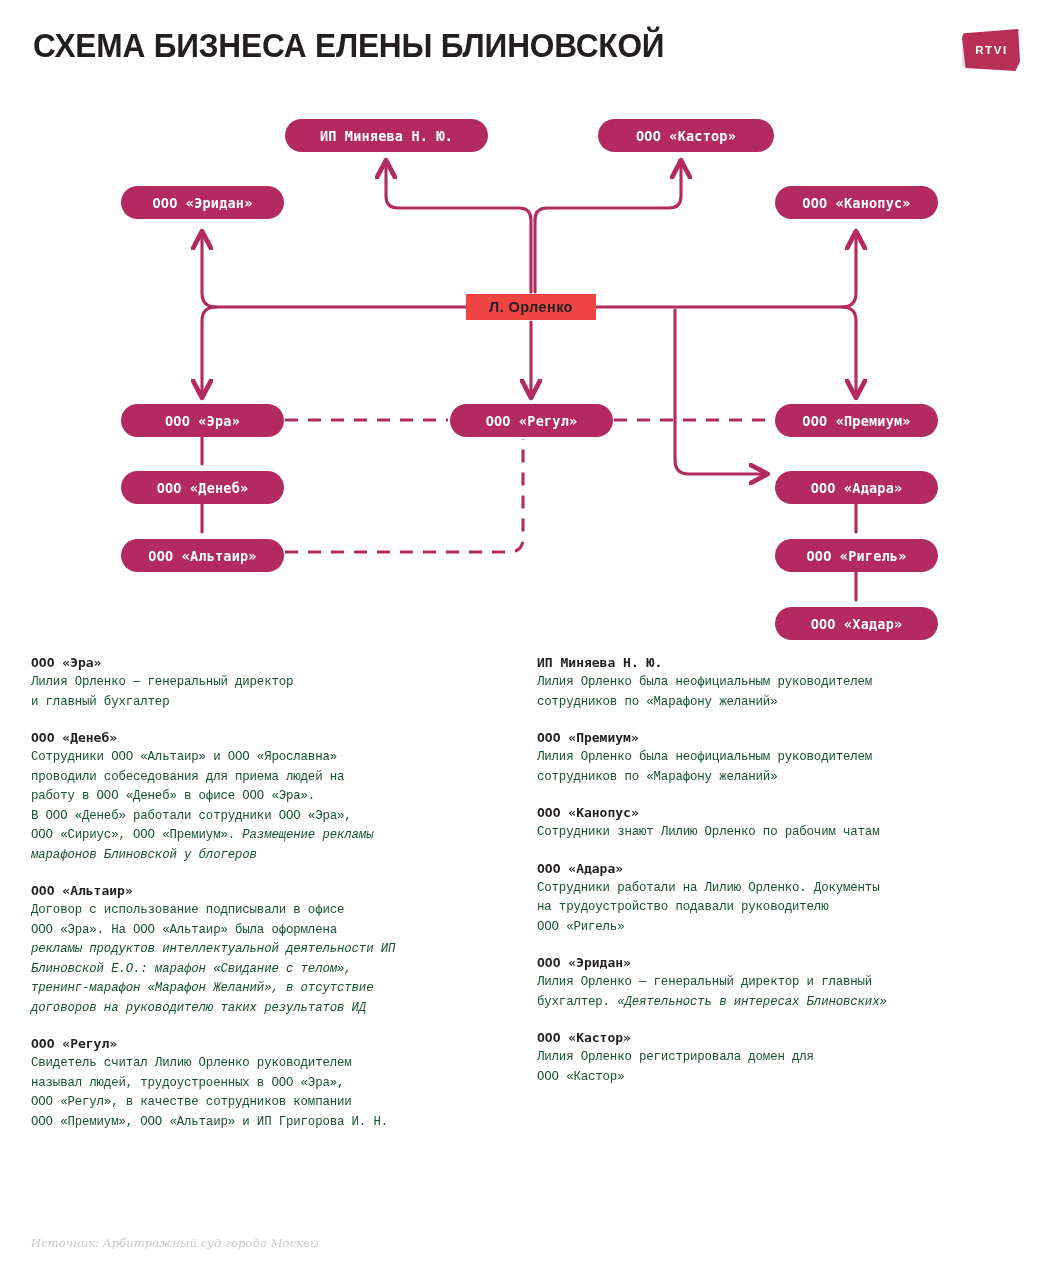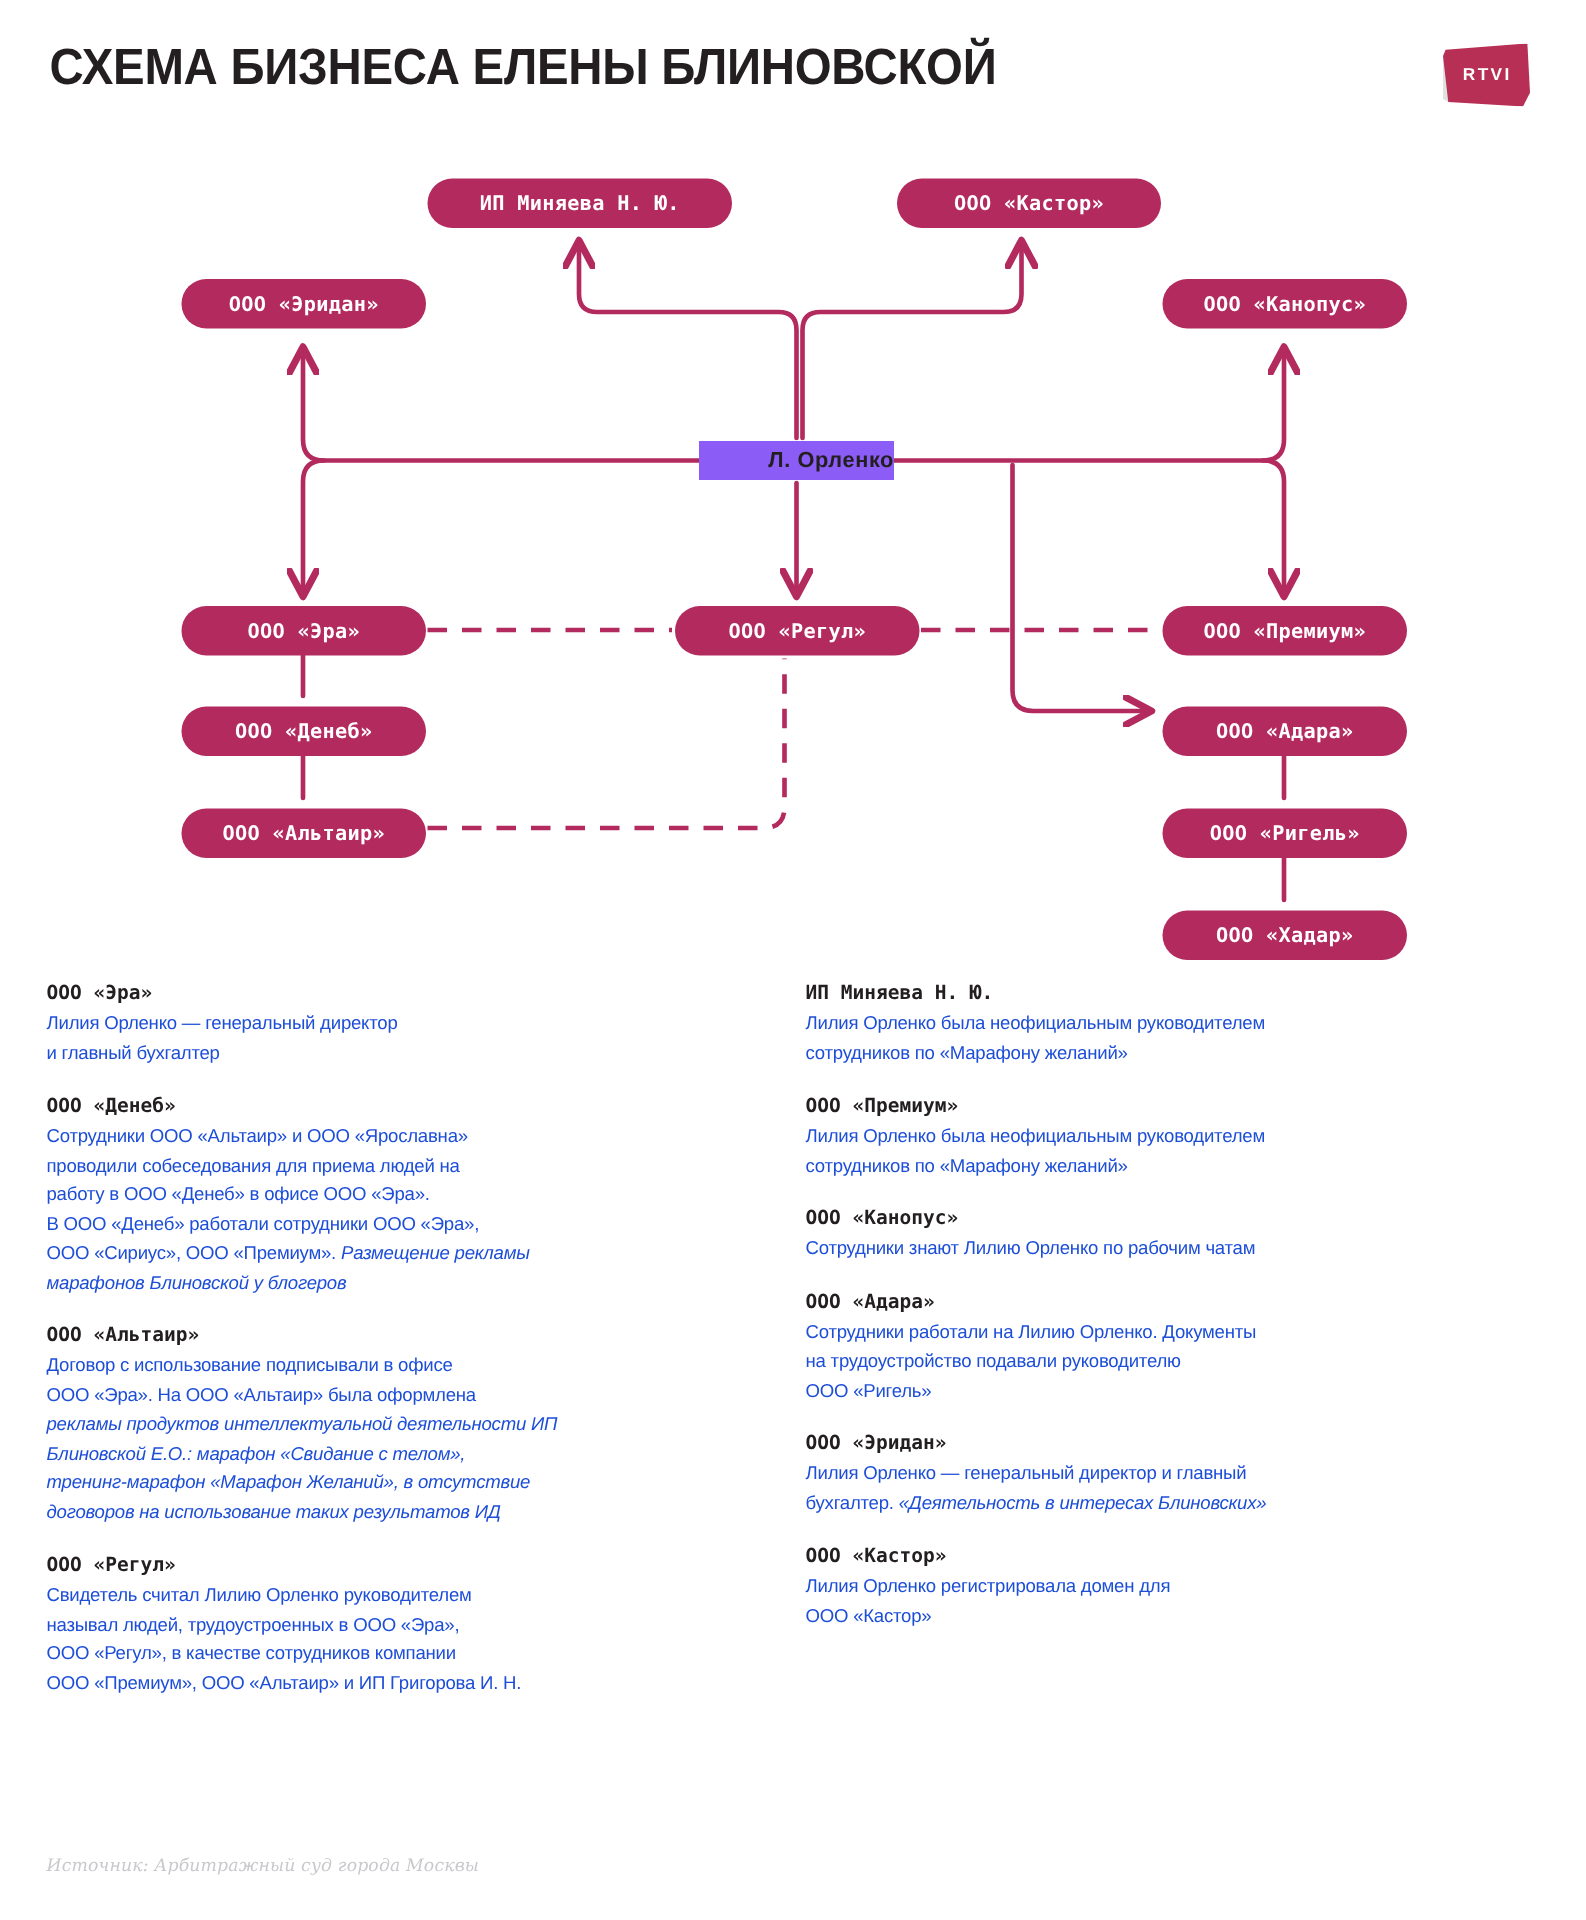--- a/index.html
+++ b/index.html
@@ -46,40 +46,40 @@
     background:#b32b5e;
     border-radius:17px;
     display:flex;align-items:center;justify-content:center;
     color:#ffffff;
     font-family:"DejaVu Sans Mono","Liberation Mono",monospace;
     font-size:13.5px;font-weight:bold;
     letter-spacing:0.2px;white-space:nowrap;
   }
   .center-node{
     position:absolute;
-    background:#8b5cf6;
-    display:flex;align-items:center;justify-content:flex-end;
+    background:#ef4444;
+    display:flex;align-items:center;justify-content:center;
     color:#231f20;
     font-family:"Liberation Sans","DejaVu Sans",sans-serif;
     font-size:14.5px;font-weight:bold;letter-spacing:0.4px;white-space:nowrap;
   }
   
   #legend{position:absolute;left:0;top:655px;width:1057px;height:570px;}
   .column{position:absolute;top:0;}
   #col-left{left:31px;width:500px;}
   #col-right{left:537px;width:500px;}
   .entry{margin-bottom:18px;}
   .entry-title{
     font-family:"DejaVu Sans Mono","Liberation Mono",monospace;
     font-size:13px;font-weight:bold;color:#231f20;
     margin-bottom:3px;letter-spacing:0px;
   }
   .entry-body{
-    font-family:Liberation Sans, sans-serif;
-    font-size:12.4px;color:#1d4ed8;line-height:19.5px;letter-spacing:-0.15px;
+    font-family:Liberation Mono, monospace;
+    font-size:12.4px;color:#14532d;line-height:19.5px;letter-spacing:-0.15px;
   }
   .entry-body .it{font-style:italic;}
   
   #footer{
     position:absolute;left:31px;top:1236px;
     font-family:"DejaVu Serif","Liberation Serif",serif;
     font-style:italic;font-size:11.5px;color:#c9c9cd;letter-spacing:0.1px;
   }
 </style>
 </head>
@@ -210,21 +210,21 @@
         </div>
       </div>
       <div class="entry">
         <div class="entry-title">ООО «Альтаир»</div>
         <div class="entry-body">
           <div><span>Договор с использование подписывали в офисе</span></div>
           <div><span>ООО «Эра». На ООО «Альтаир» была оформлена</span></div>
           <div><span class="it">рекламы продуктов интеллектуальной деятельности ИП</span></div>
           <div><span class="it">Блиновской Е.О.: марафон «Свидание с телом»,</span></div>
           <div><span class="it">тренинг-марафон «Марафон Желаний», в отсутствие</span></div>
-          <div><span class="it">договоров на использование таких результатов ИД</span></div>
+          <div><span class="it">договоров на руководителю таких результатов ИД</span></div>
         </div>
       </div>
       <div class="entry">
         <div class="entry-title">ООО «Регул»</div>
         <div class="entry-body">
           <div><span>Свидетель считал Лилию Орленко руководителем</span></div>
           <div><span>называл людей, трудоустроенных в ООО «Эра»,</span></div>
           <div><span>ООО «Регул», в качестве сотрудников компании</span></div>
           <div><span>ООО «Премиум», ООО «Альтаир» и ИП Григорова И. Н.</span></div>
         </div>

